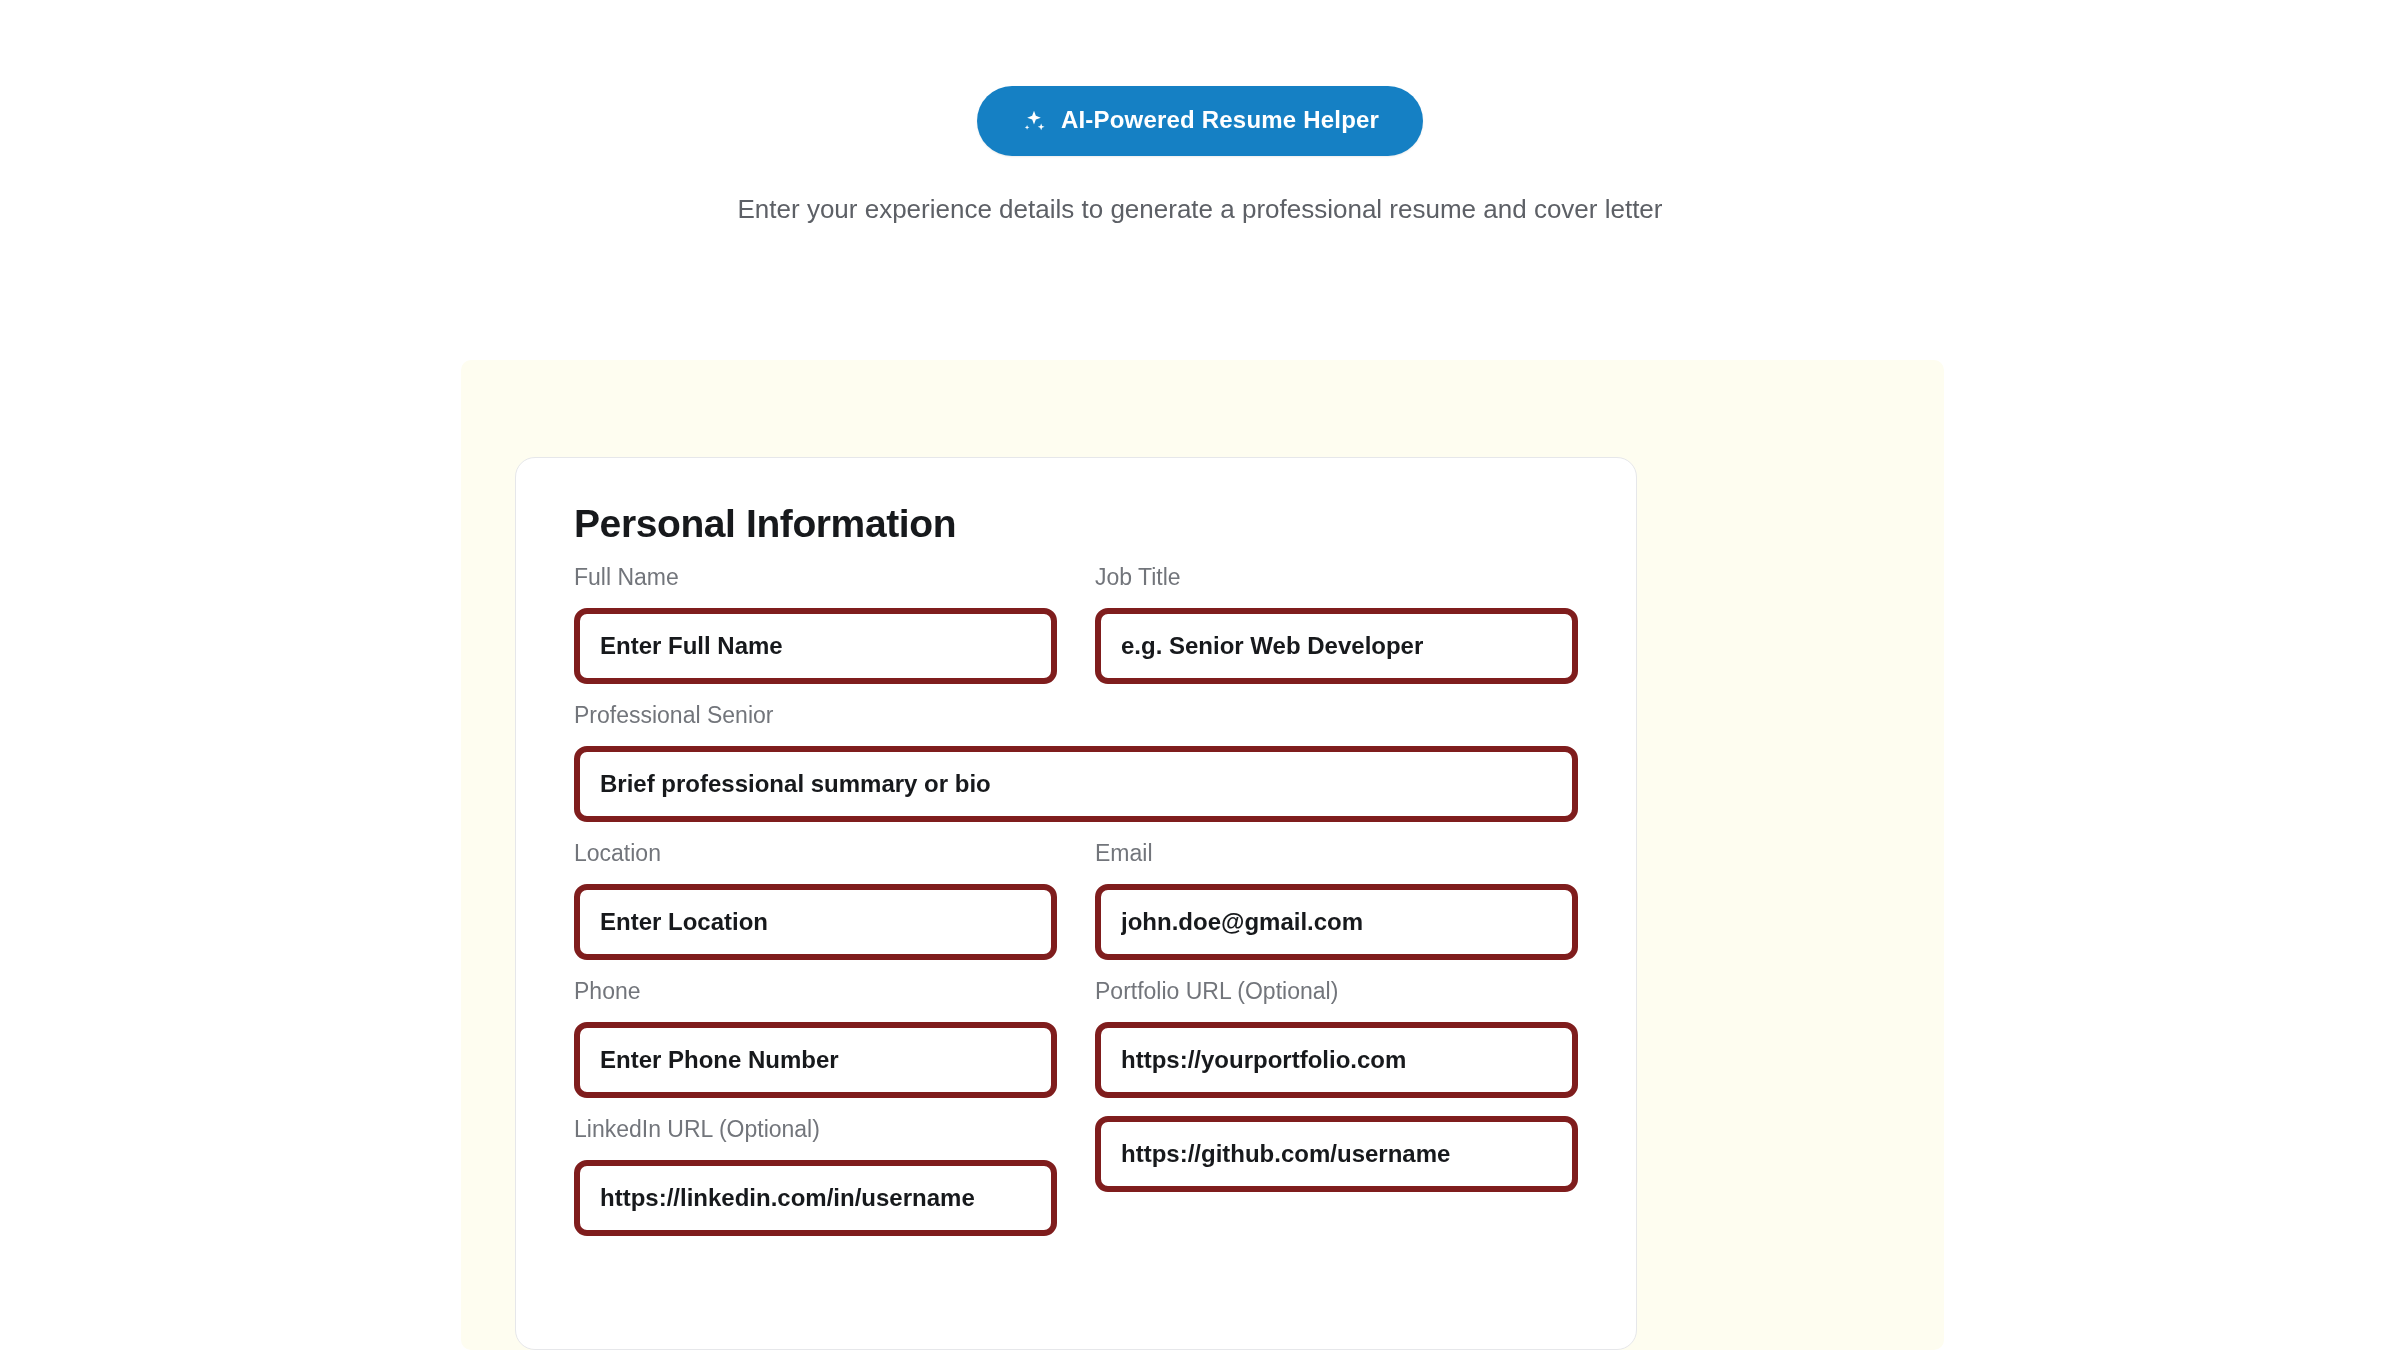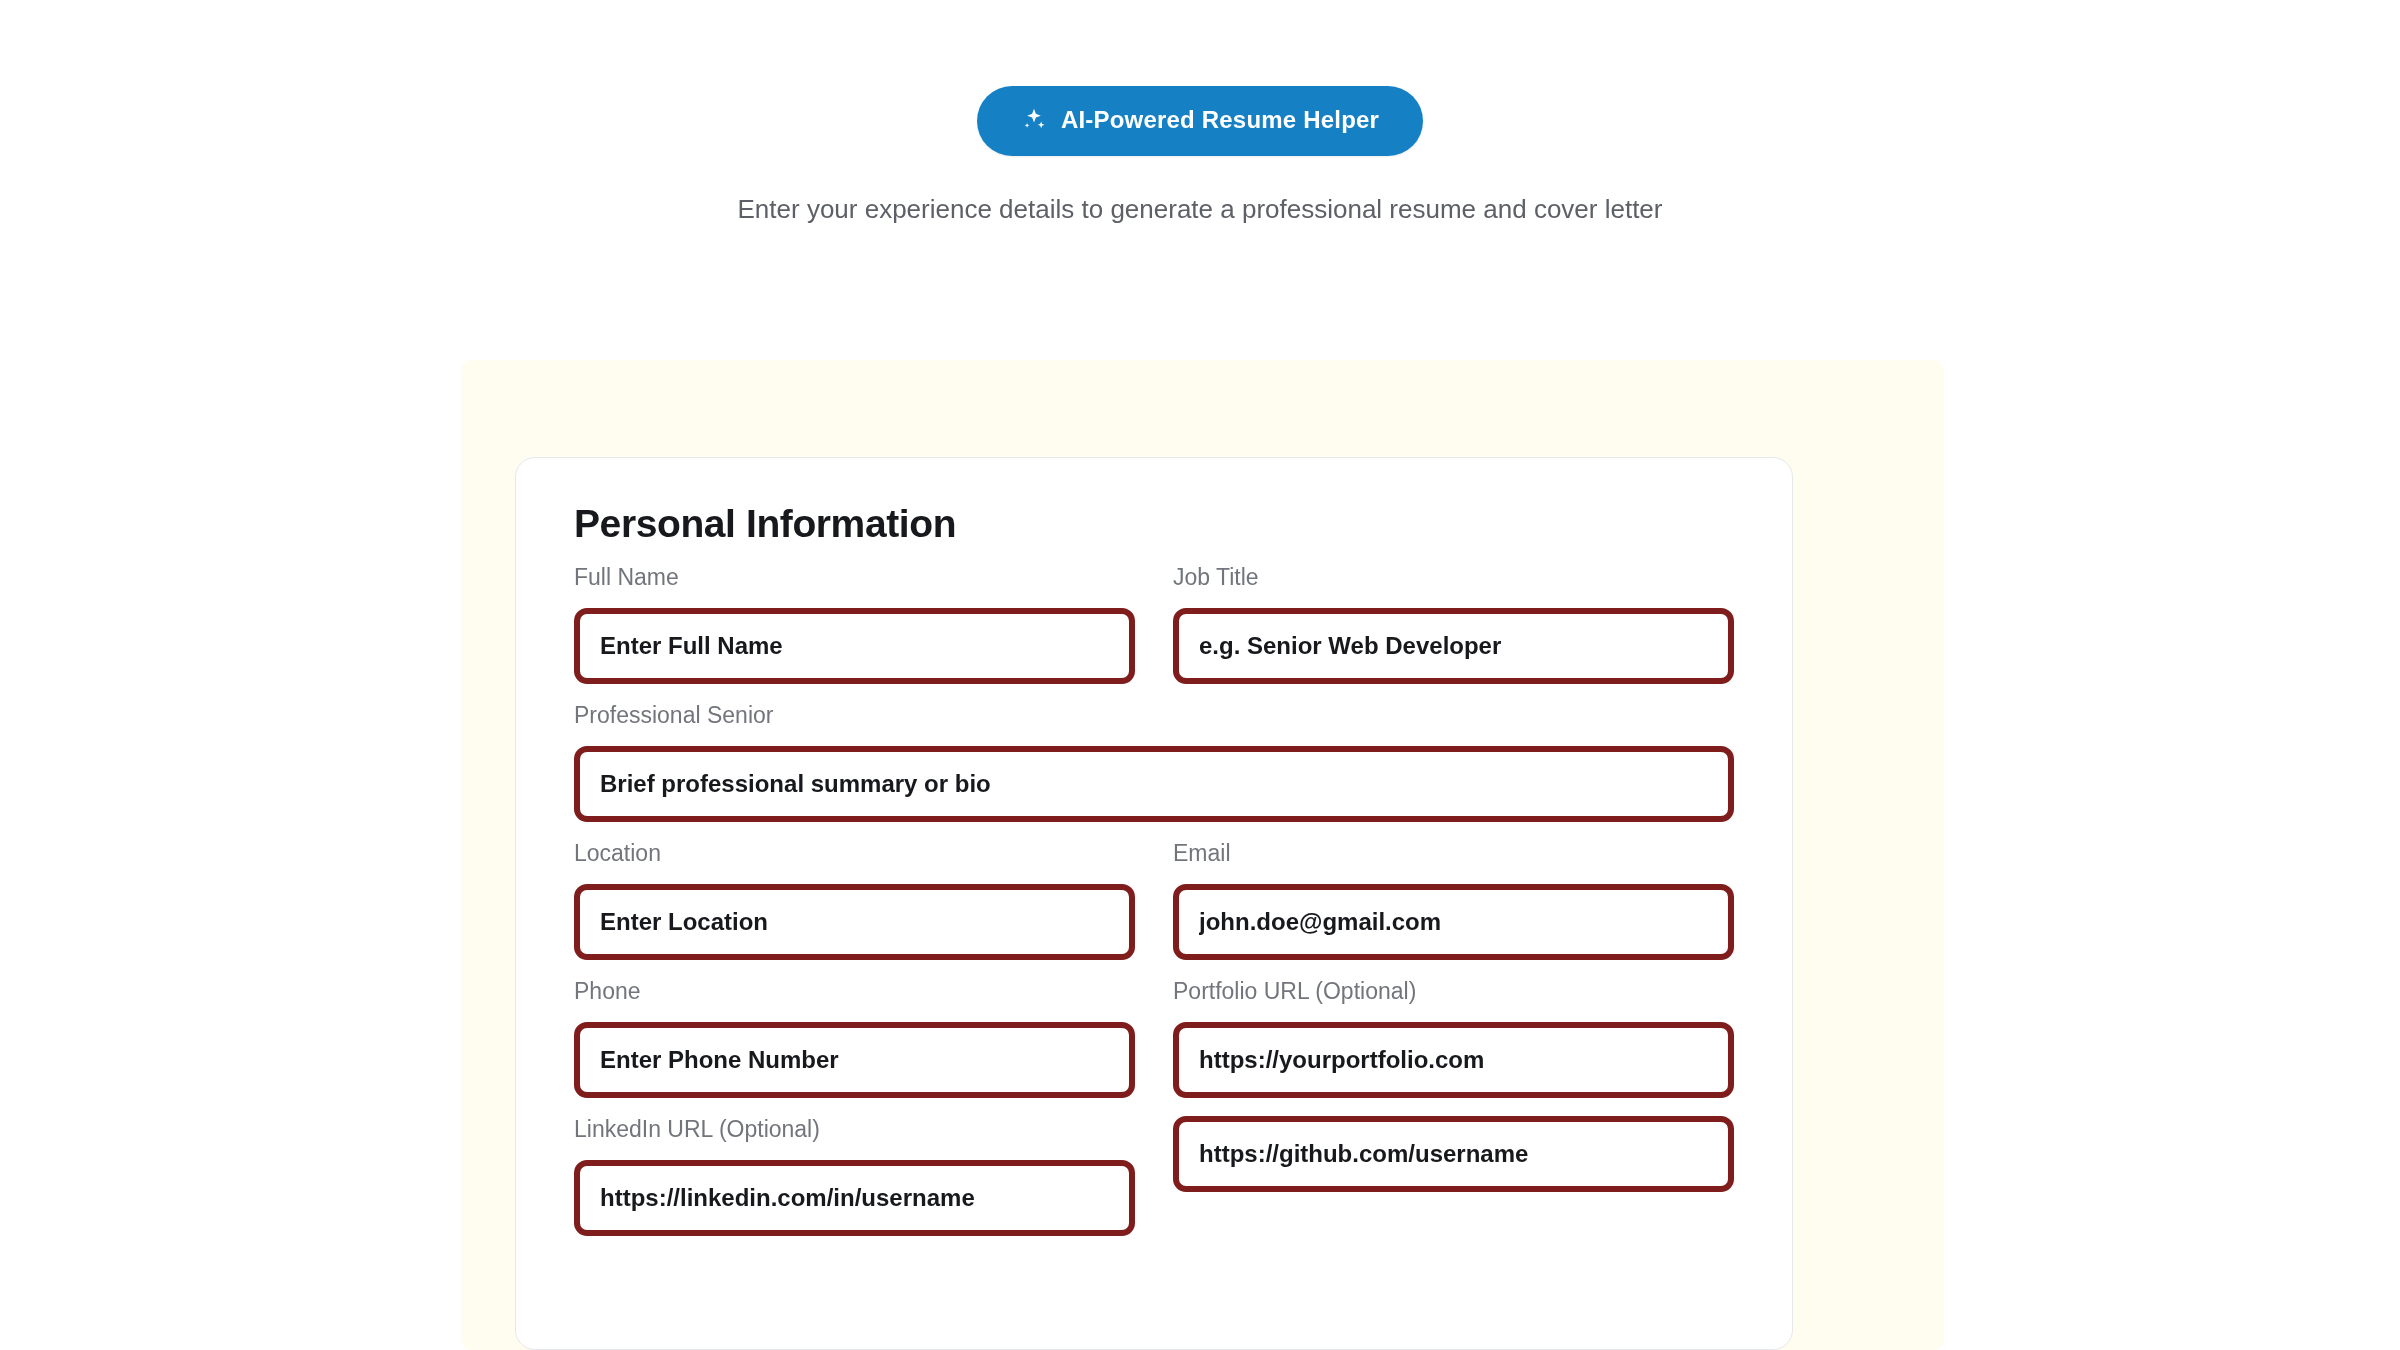--- a/index.html
+++ b/index.html
@@ -18,21 +18,21 @@
   }
 
   
   .hero {
     width: 100%;
     padding-top: 86px;
     text-align: center;
   }
   .badge {
     display: inline-flex;
-    align-items: flex-start;
+    align-items: flex-end;
     gap: 14px;
     background: #1580c4;
     color: #ffffff;
     border: none;
     border-radius: 999px;
     padding: 20px 44px 22px;
     font-size: 24px;
     font-weight: bold;
     letter-spacing: 0.2px;
     cursor: pointer;
@@ -63,21 +63,21 @@
     height: 990px;
     background: #fefdf0;
     border-radius: 10px;
   }
 
   
   .card {
     position: absolute;
     left: 515px;
     top: 457px;
-    width: 1278px;
+    width: 1122px;
     height: 893px;
     background: #ffffff;
     border: 1px solid #e6e7ea;
     border-radius: 20px;
     padding: 44px 58px 0;
     overflow: hidden;
   }
   .card h2 {
     font-size: 39px;
     font-weight: bold;

